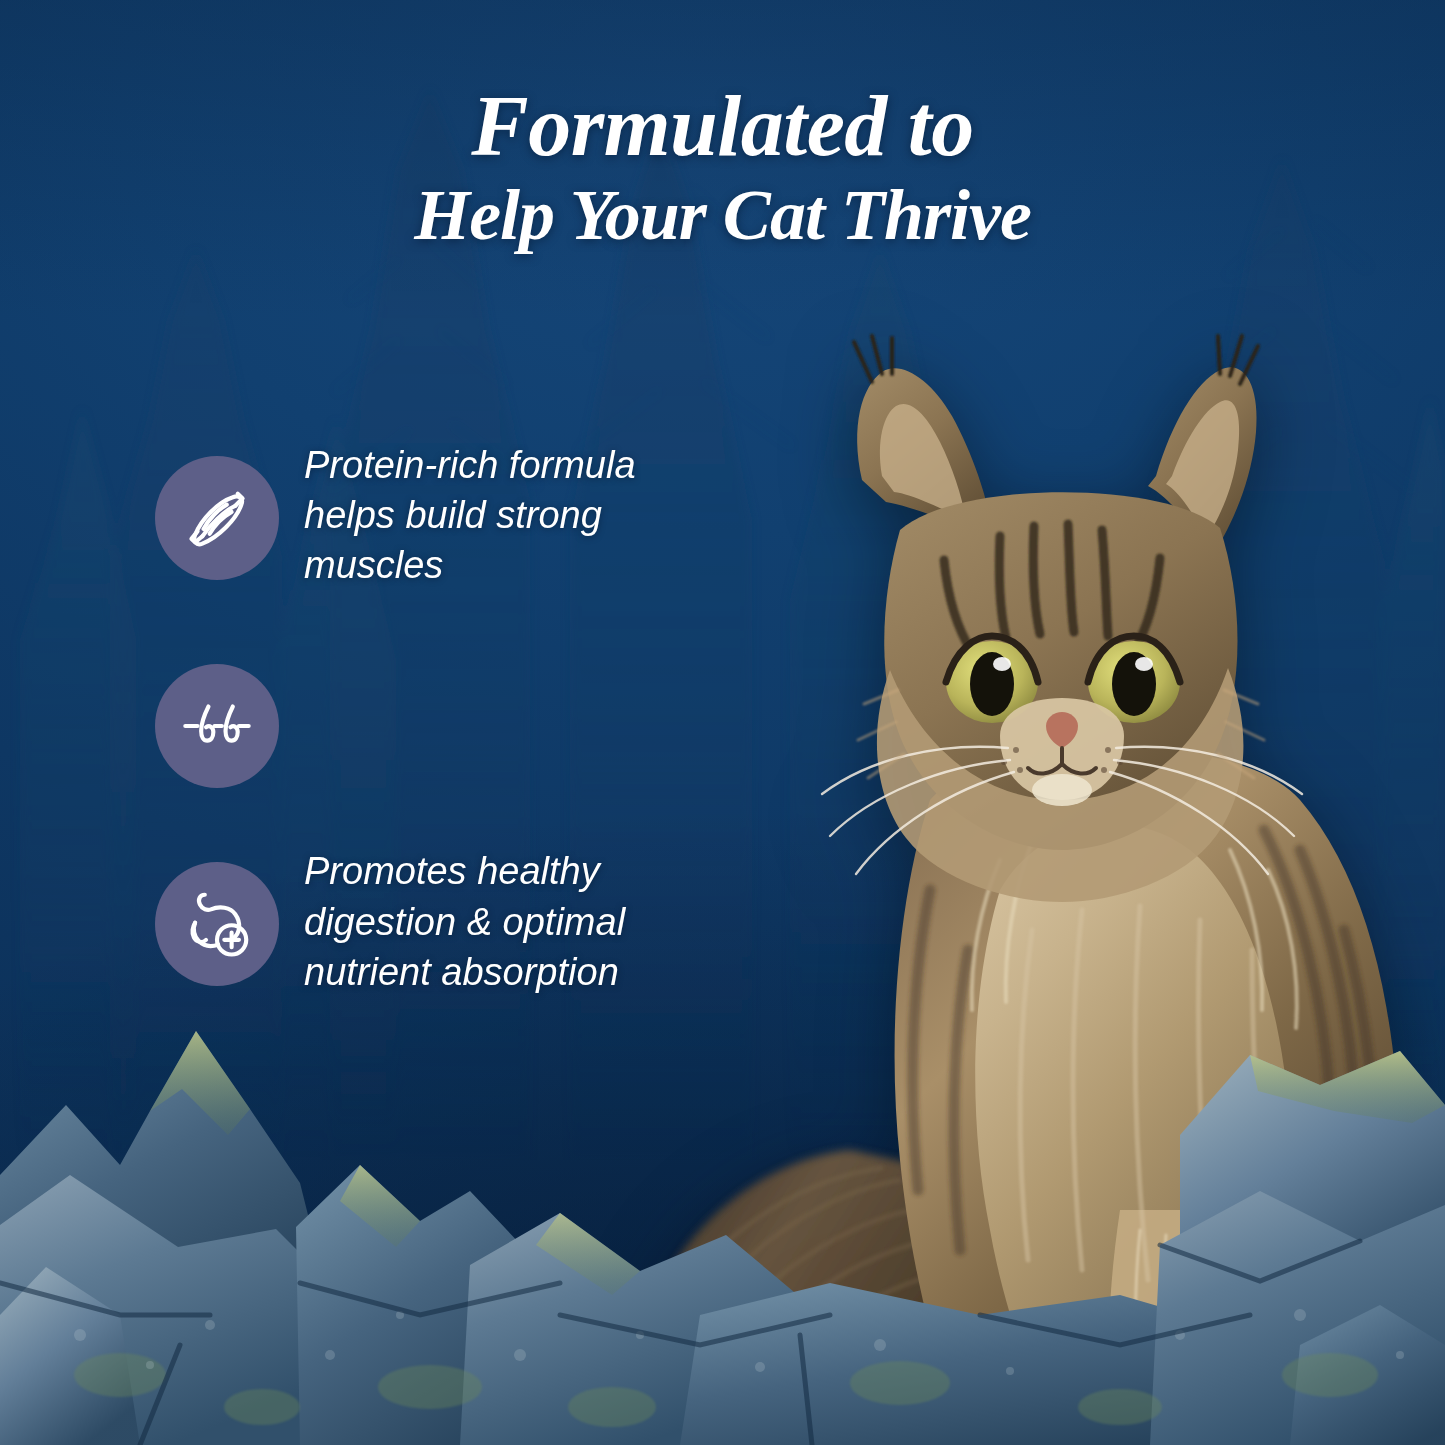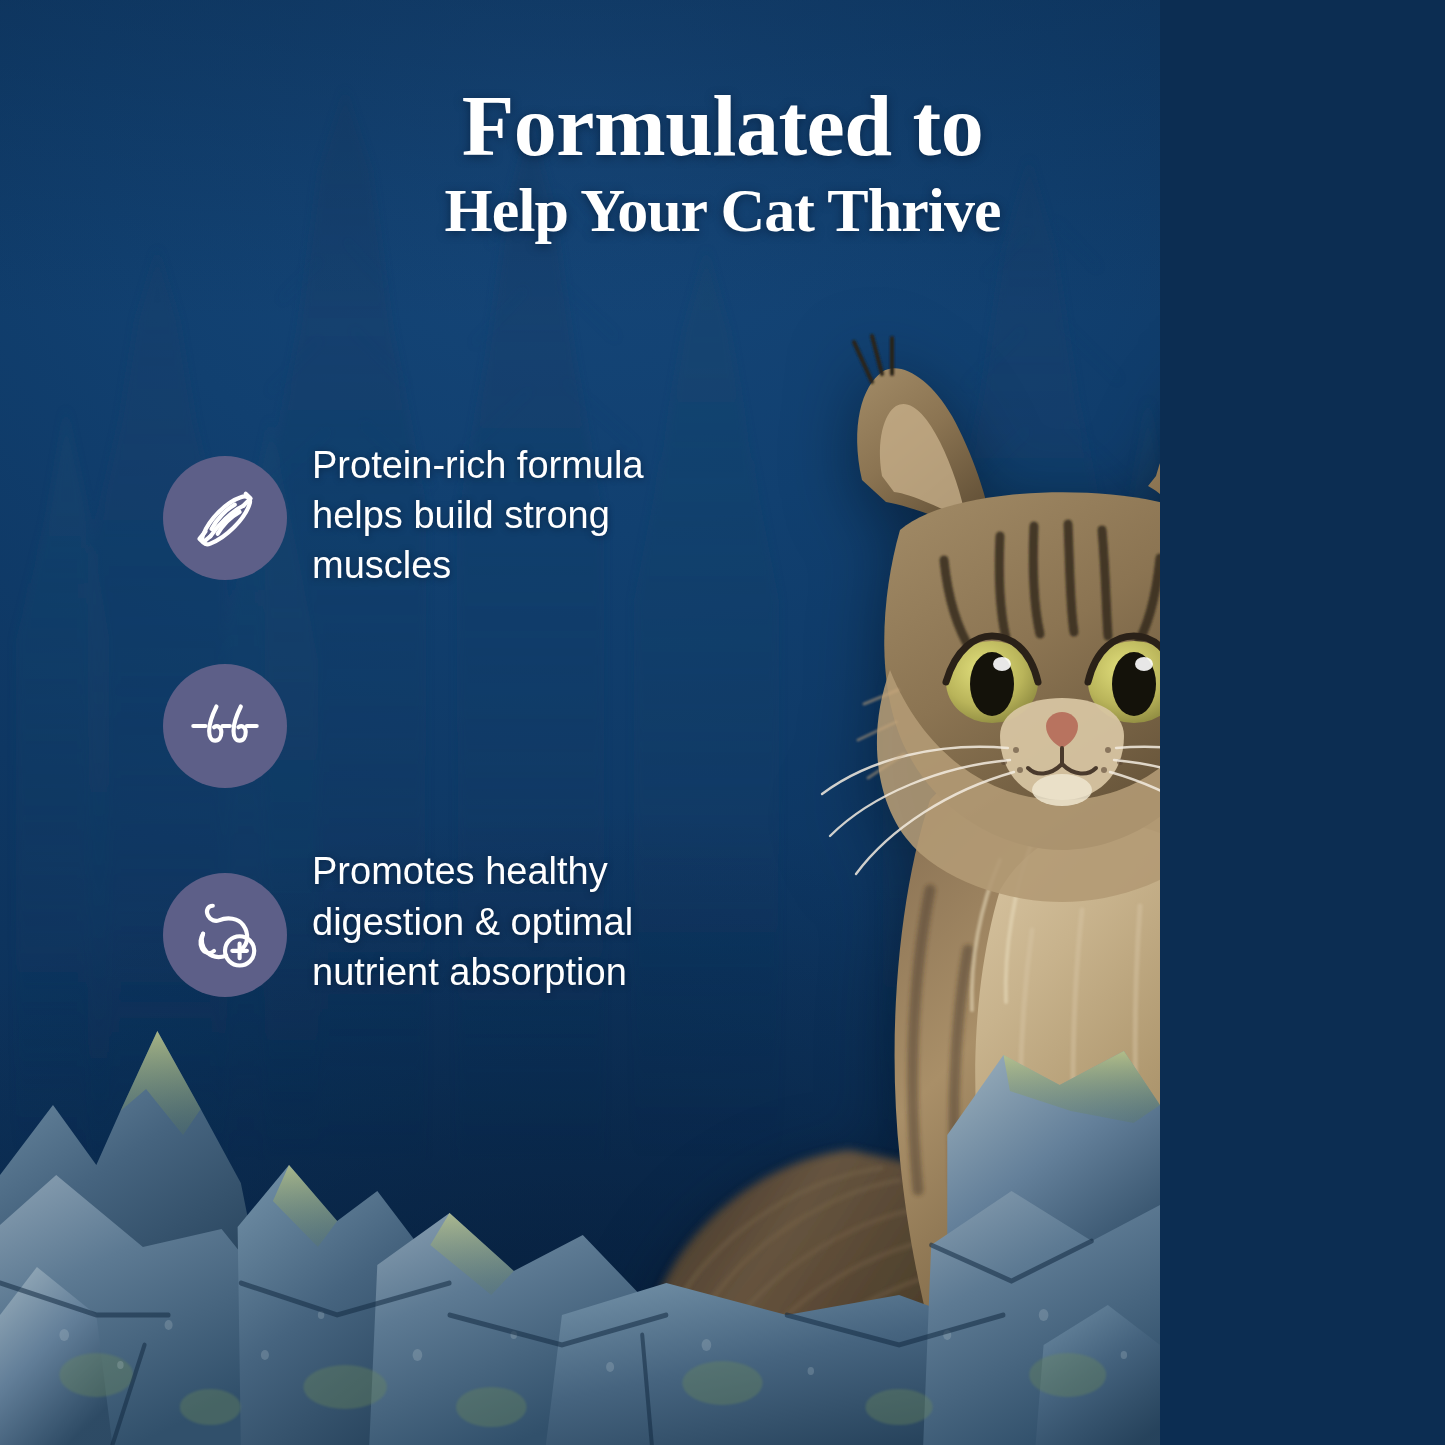--- a/index.html
+++ b/index.html
@@ -2,23 +2,24 @@
 <html><head>
 <meta charset="utf-8">
 <title>Formulated to Help Your Cat Thrive</title>
 <style>
   * { margin:0; padding:0; box-sizing:border-box; }
   html,body { width:1445px; height:1445px; overflow:hidden; background:#0c2d52; }
   body { font-family:"Liberation Sans", sans-serif; }
 
   #stage {
     position:relative;
-    width:1160px; height:1445px;
+    width:1445px; height:1445px;
     overflow:hidden;
     background:#7f1d1d;
+    font-style:italic;
   }
 
   
   .sky {
     position:absolute; inset:0;
     background:
       radial-gradient(130% 90% at 50% 8%, #16477a 0%, #114070 32%, #0e3763 62%, #0b2d53 100%);
   }
   .sky-vignette{
     position:absolute; inset:0;
@@ -49,31 +50,31 @@
     font-family:"Liberation Serif", "DejaVu Serif", serif;
     font-weight:700;
     color:#ffffff;
     font-size:88px;
     line-height:1.13;
     letter-spacing:-0.5px;
     text-shadow:0 2px 10px rgba(3,20,44,.55);
     z-index:6;
   }
   .headline .l1{ display:block; font-size:86px; }
-  .headline .l2{ display:block; font-size:62px; letter-spacing:-1px; }
+  .headline .l2{ display:block; font-size:72px; letter-spacing:-1px; }
 
   
   .benefits{
-    position:absolute; left:163px; top:432px; width:600px; z-index:6;
+    position:absolute; left:155px; top:432px; width:600px; z-index:6;
   }
   .benefit{
     display:flex; align-items:flex-start; gap:25px;
     margin-bottom:50px;
   }
-  .benefit:last-child{ margin-bottom:0;align-items:flex-end; }
+  .benefit:last-child{ margin-bottom:0; }
   .bullet-icon{
     flex:0 0 auto;
     width:124px; height:124px; border-radius:50%;
     background:#5d5f88;
     display:flex; align-items:center; justify-content:center;
     margin-top:24px;
   }
   .bullet-icon svg{ width:78px; height:78px; display:block; }
   .benefit-text{
     color:#ffffff;

